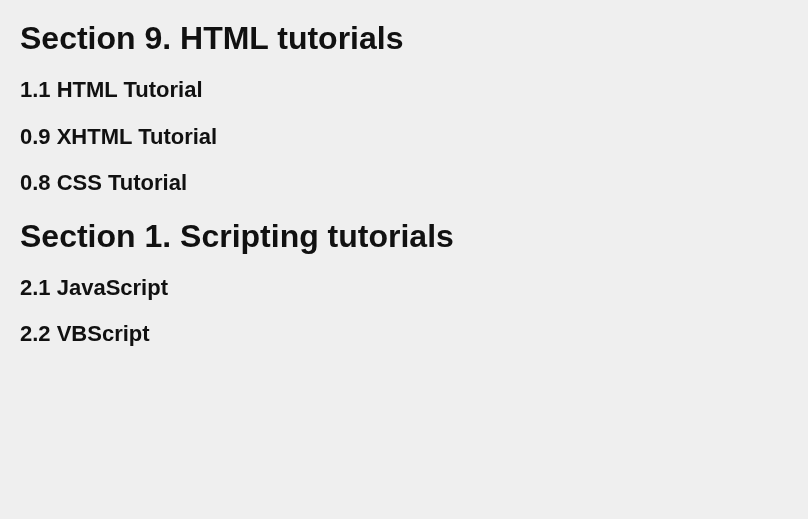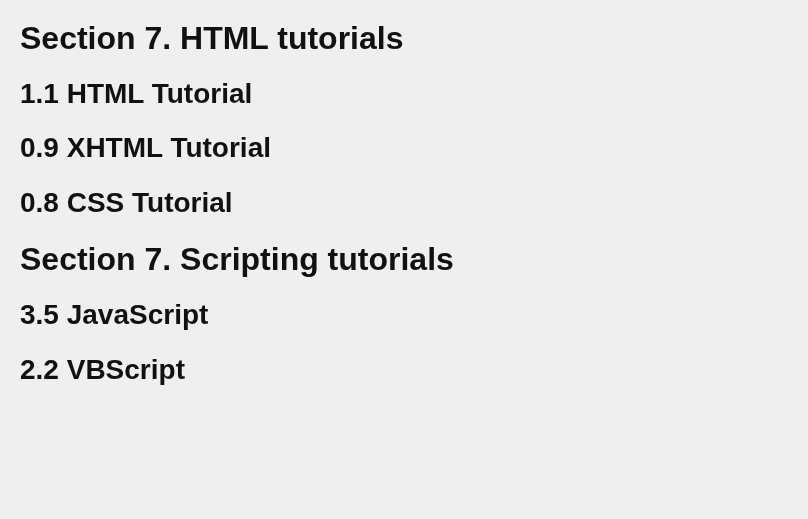--- a/index.html
+++ b/index.html
@@ -19,29 +19,29 @@
       font-size: 32px;
       font-weight: 700;
       margin-top: 8px;
       margin-bottom: 18px;
       line-height: 1.25;
     }
     h1.section-title:first-of-type {
       margin-top: 0;
     }
     h2.subsection-title {
-      font-size: 28px;
+      font-size: 22px;
       font-weight: 700;
       margin-bottom: 18px;
       line-height: 1.3;
     }
   </style>
 </head>
 <body>
 
-<h1 class="section-title">Section 7. HTML tutorials</h1>
+<h1 class="section-title">Section 9. HTML tutorials</h1>
 <h2 class="subsection-title">1.1 HTML Tutorial</h2>
 <h2 class="subsection-title">0.9 XHTML Tutorial</h2>
 <h2 class="subsection-title">0.8 CSS Tutorial</h2>
 
-<h1 class="section-title">Section 7. Scripting tutorials</h1>
-<h2 class="subsection-title">3.5 JavaScript</h2>
+<h1 class="section-title">Section 1. Scripting tutorials</h1>
+<h2 class="subsection-title">2.1 JavaScript</h2>
 <h2 class="subsection-title">2.2 VBScript</h2>
 
 </body></html>

